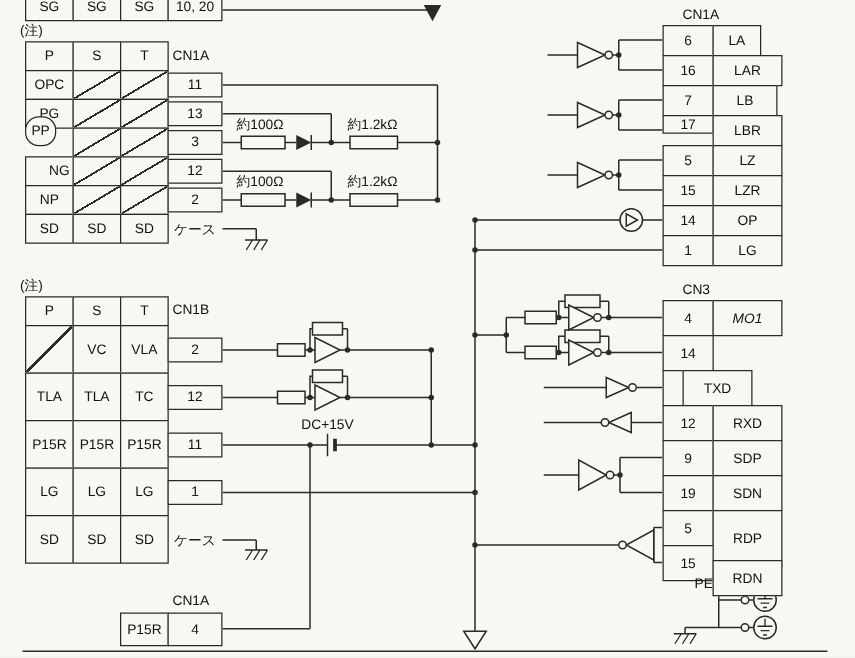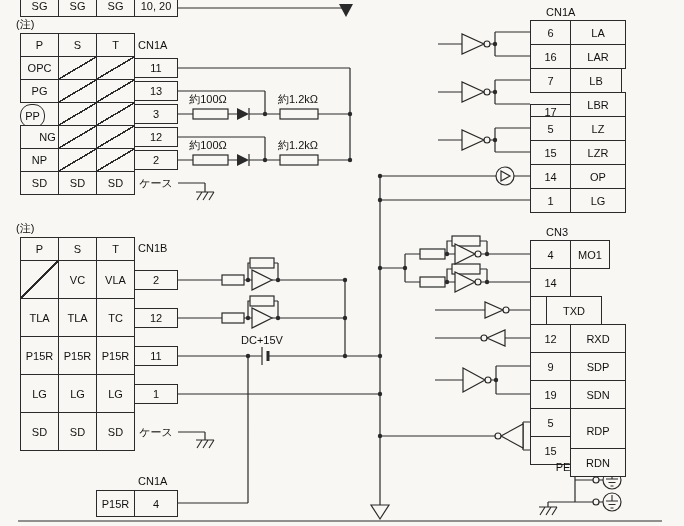--- a/index.html
+++ b/index.html
@@ -135,21 +135,21 @@
       <div class="cell" style="left: 58px; top: 33px; width: 39px; height: 24px;">S</div>
       <div class="cell" style="left: 96px; top: 33px; width: 39px; height: 24px;">T</div>
       <div class="cell" style="left: 20px; top: 56px; width: 39px; height: 24px;">OPC</div>
       <div class="cell hatch" style="left: 58px; top: 56px; width: 39px; height: 24px;"></div>
       <div class="cell hatch" style="left: 96px; top: 56px; width: 39px; height: 24px;"></div>
       <div class="cell" style="left: 134px; top: 58px; width: 44px; height: 20px;">11</div>
       <div class="cell" style="left: 20px; top: 79px; width: 39px; height: 24px;">PG</div>
       <div class="cell hatch" style="left: 58px; top: 79px; width: 39px; height: 24px;"></div>
       <div class="cell hatch" style="left: 96px; top: 79px; width: 39px; height: 24px;"></div>
       <div class="cell" style="left: 134px; top: 81px; width: 44px; height: 20px;">13</div>
-      <div class="cell" style="left: 20px; top: 104px; width: 25px; height: 24px; border-radius: 11px;">PP</div>
+      <div class="cell" style="left: 20px; top: 93px; width: 25px; height: 24px; border-radius: 11px;">PP</div>
       <div class="cell hatch" style="left: 58px; top: 102px; width: 39px; height: 24px;"></div>
       <div class="cell hatch" style="left: 96px; top: 102px; width: 39px; height: 24px;"></div>
       <div class="cell" style="left: 134px; top: 104px; width: 44px; height: 20px;">3</div>
       <div class="cell" style="left: 20px; top: 125px; width: 55px; height: 24px;">NG</div>
       <div class="cell hatch" style="left: 58px; top: 125px; width: 39px; height: 24px;"></div>
       <div class="cell hatch" style="left: 96px; top: 125px; width: 39px; height: 24px;"></div>
       <div class="cell" style="left: 134px; top: 127px; width: 44px; height: 20px;">12</div>
       <div class="cell" style="left: 20px; top: 148px; width: 39px; height: 24px;">NP</div>
       <div class="cell hatch" style="left: 58px; top: 148px; width: 39px; height: 24px;"></div>
       <div class="cell hatch" style="left: 96px; top: 148px; width: 39px; height: 24px;"></div>
@@ -180,38 +180,38 @@
       <div class="cell" style="left: 134px; top: 384px; width: 44px; height: 20px;">1</div>
       <div class="cell" style="left: 20px; top: 412px; width: 39px; height: 39px;">SD</div>
       <div class="cell" style="left: 58px; top: 412px; width: 39px; height: 39px;">SD</div>
       <div class="cell" style="left: 96px; top: 412px; width: 39px; height: 39px;">SD</div>
       <div class="cell noborder" style="left: 134px; top: 422px; width: 44px; height: 20px;">ケース</div>
       <div class="cell noborder conn" style="left: 135px; top: 473px; width: 44px; height: 16px;">CN1A</div>
       <div class="cell" style="left: 96px; top: 490px; width: 39px; height: 27px;">P15R</div>
       <div class="cell" style="left: 134px; top: 490px; width: 44px; height: 27px;">4</div>
       <div class="cell noborder conn" style="left: 543px; top: 4px; width: 50px; height: 15px;">CN1A</div>
       <div class="cell" style="left: 530px; top: 20px; width: 41px; height: 25px;">6</div>
-      <div class="cell" style="left: 570px; top: 20px; width: 56px; height: 25px;">LA</div>
+      <div class="cell" style="left: 570px; top: 20px; width: 39px; height: 25px;">LA</div>
       <div class="cell" style="left: 530px; top: 44px; width: 41px; height: 25px;">16</div>
       <div class="cell" style="left: 570px; top: 44px; width: 56px; height: 25px;">LAR</div>
       <div class="cell" style="left: 530px; top: 68px; width: 41px; height: 25px;">7</div>
       <div class="cell" style="left: 570px; top: 68px; width: 52px; height: 25px;">LB</div>
-      <div class="cell" style="left: 530px; top: 92px; width: 41px; height: 15px; margin-top: 12px;">17</div>
+      <div class="cell" style="left: 530px; top: 92px; width: 41px; height: 15px;">17</div>
       <div class="cell" style="left: 570px; top: 92px; width: 56px; height: 25px;">LBR</div>
       <div class="cell" style="left: 530px; top: 116px; width: 41px; height: 25px;">5</div>
       <div class="cell" style="left: 570px; top: 116px; width: 56px; height: 25px;">LZ</div>
       <div class="cell" style="left: 530px; top: 140px; width: 41px; height: 25px;">15</div>
       <div class="cell" style="left: 570px; top: 140px; width: 56px; height: 25px;">LZR</div>
       <div class="cell" style="left: 530px; top: 164px; width: 41px; height: 25px;">14</div>
       <div class="cell" style="left: 570px; top: 164px; width: 56px; height: 25px;">OP</div>
       <div class="cell" style="left: 530px; top: 188px; width: 41px; height: 25px;">1</div>
       <div class="cell" style="left: 570px; top: 188px; width: 56px; height: 25px;">LG</div>
       <div class="cell noborder conn" style="left: 543px; top: 224px; width: 50px; height: 15px;">CN3</div>
       <div class="cell" style="left: 530px; top: 240px; width: 41px; height: 29px;">4</div>
-      <div class="cell" style="left: 570px; top: 240px; width: 40px; height: 29px;">MO1</div>
+      <div class="cell" style="left: 570px; top: 240px; width: 56px; height: 29px; font-style: italic;">MO1</div>
       <div class="cell" style="left: 530px; top: 268px; width: 41px; height: 29px;">14</div>
       <div class="cell" style="left: 530px; top: 296px; width: 41px; height: 29px;">2</div>
       <div class="cell" style="left: 546px; top: 296px; width: 56px; height: 29px;">TXD</div>
       <div class="cell" style="left: 530px; top: 324px; width: 41px; height: 29px;">12</div>
       <div class="cell" style="left: 570px; top: 324px; width: 56px; height: 29px;">RXD</div>
       <div class="cell" style="left: 530px; top: 352px; width: 41px; height: 29px;">9</div>
       <div class="cell" style="left: 570px; top: 352px; width: 56px; height: 29px;">SDP</div>
       <div class="cell" style="left: 530px; top: 380px; width: 41px; height: 29px;">19</div>
       <div class="cell" style="left: 570px; top: 380px; width: 56px; height: 29px;">SDN</div>
       <div class="cell" style="left: 530px; top: 408px; width: 41px; height: 29px;">5</div>

